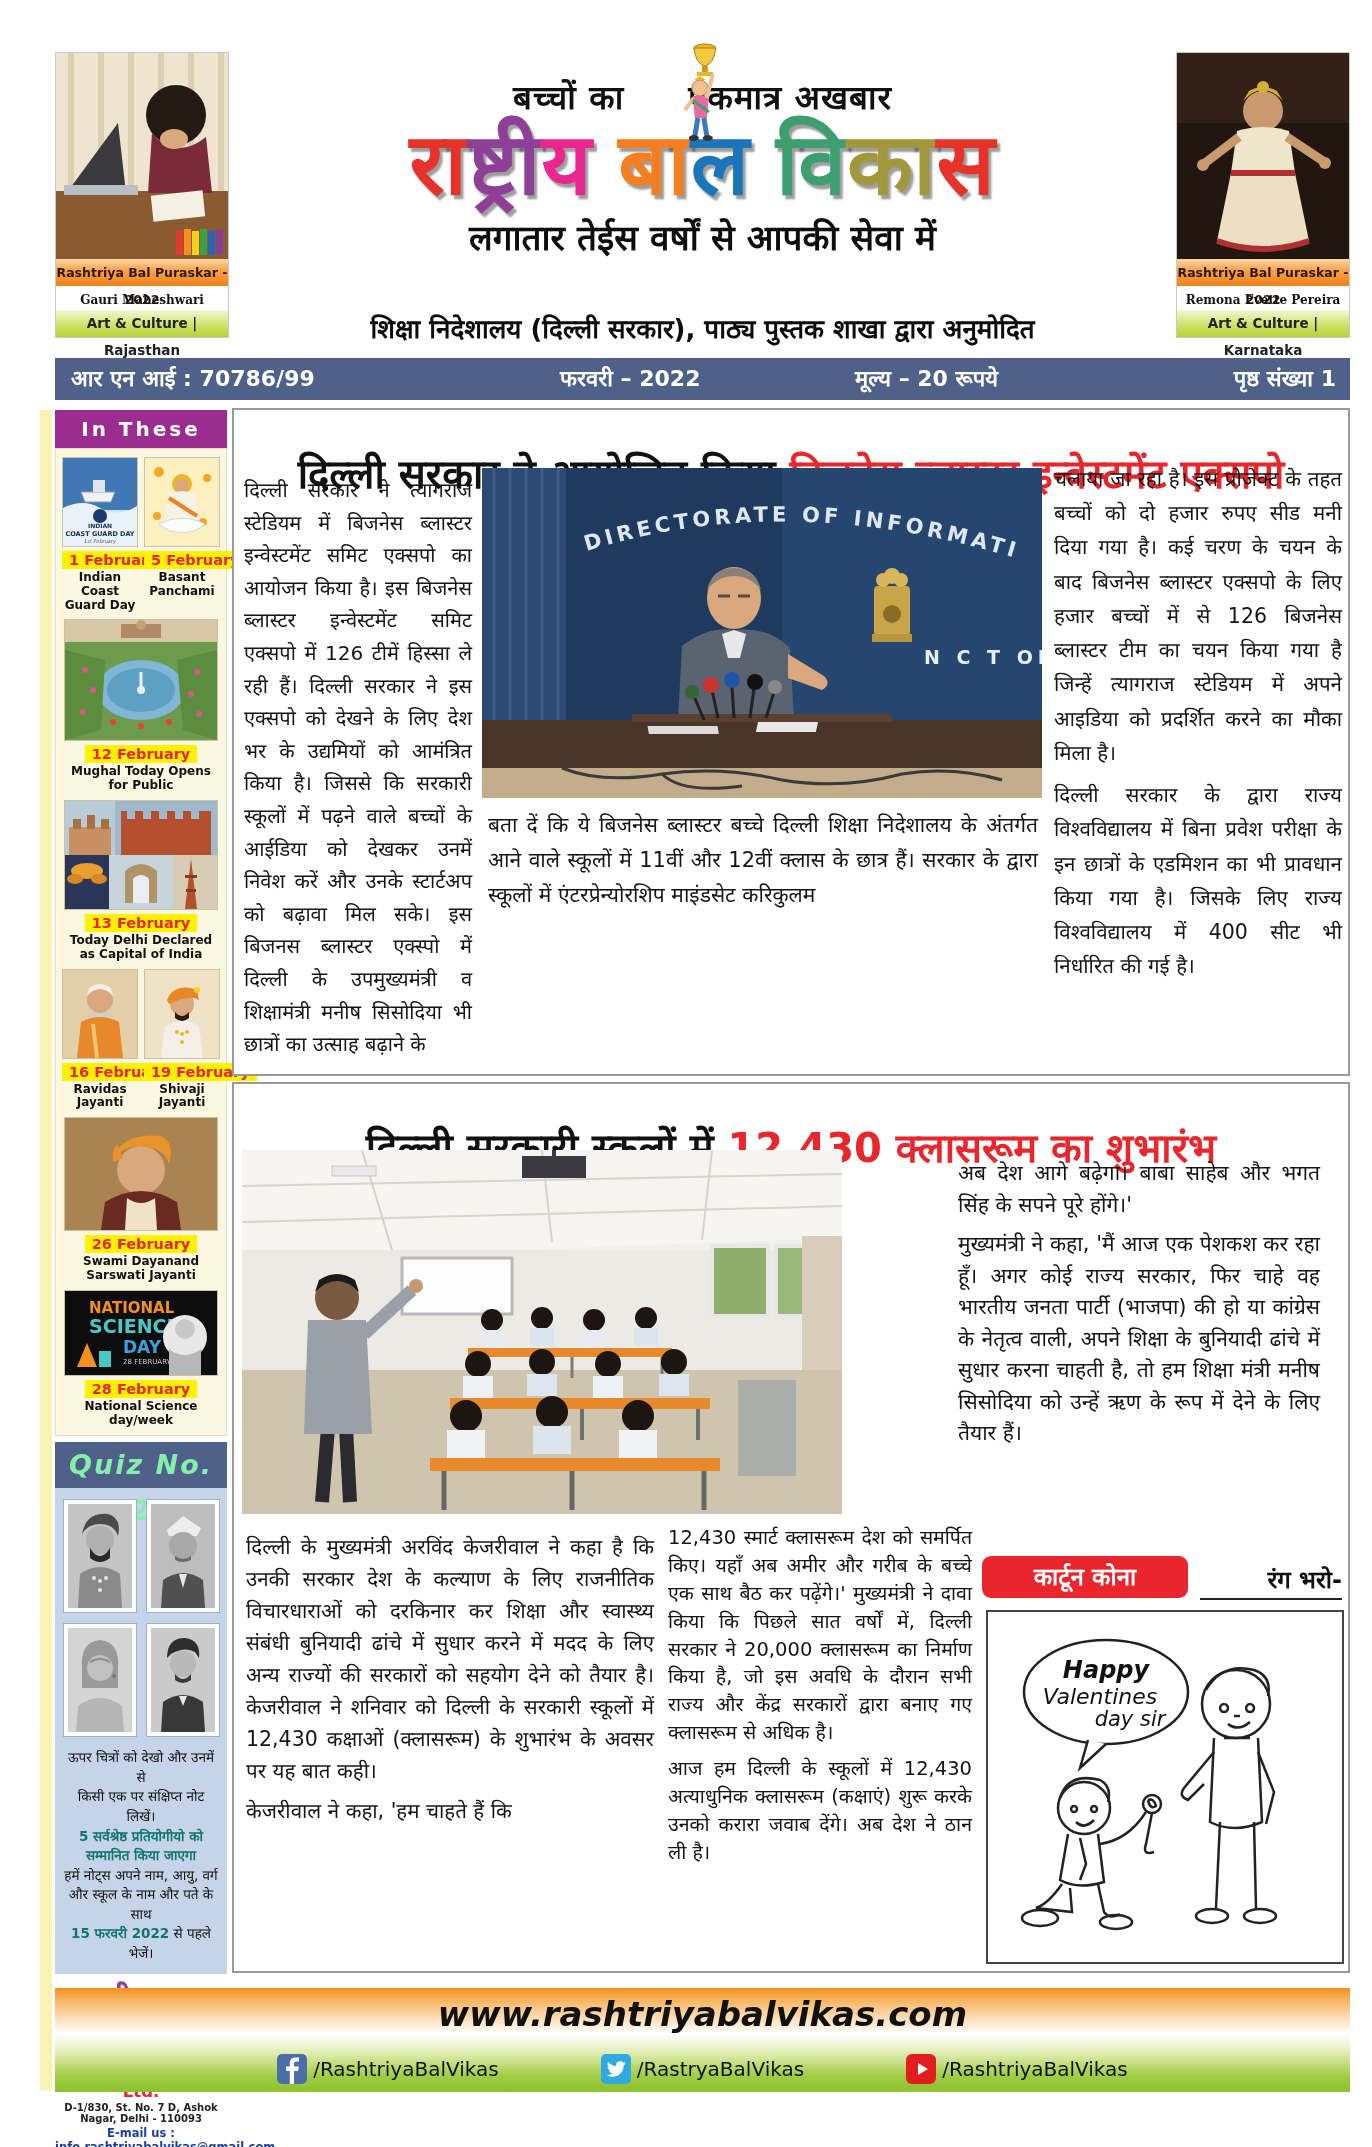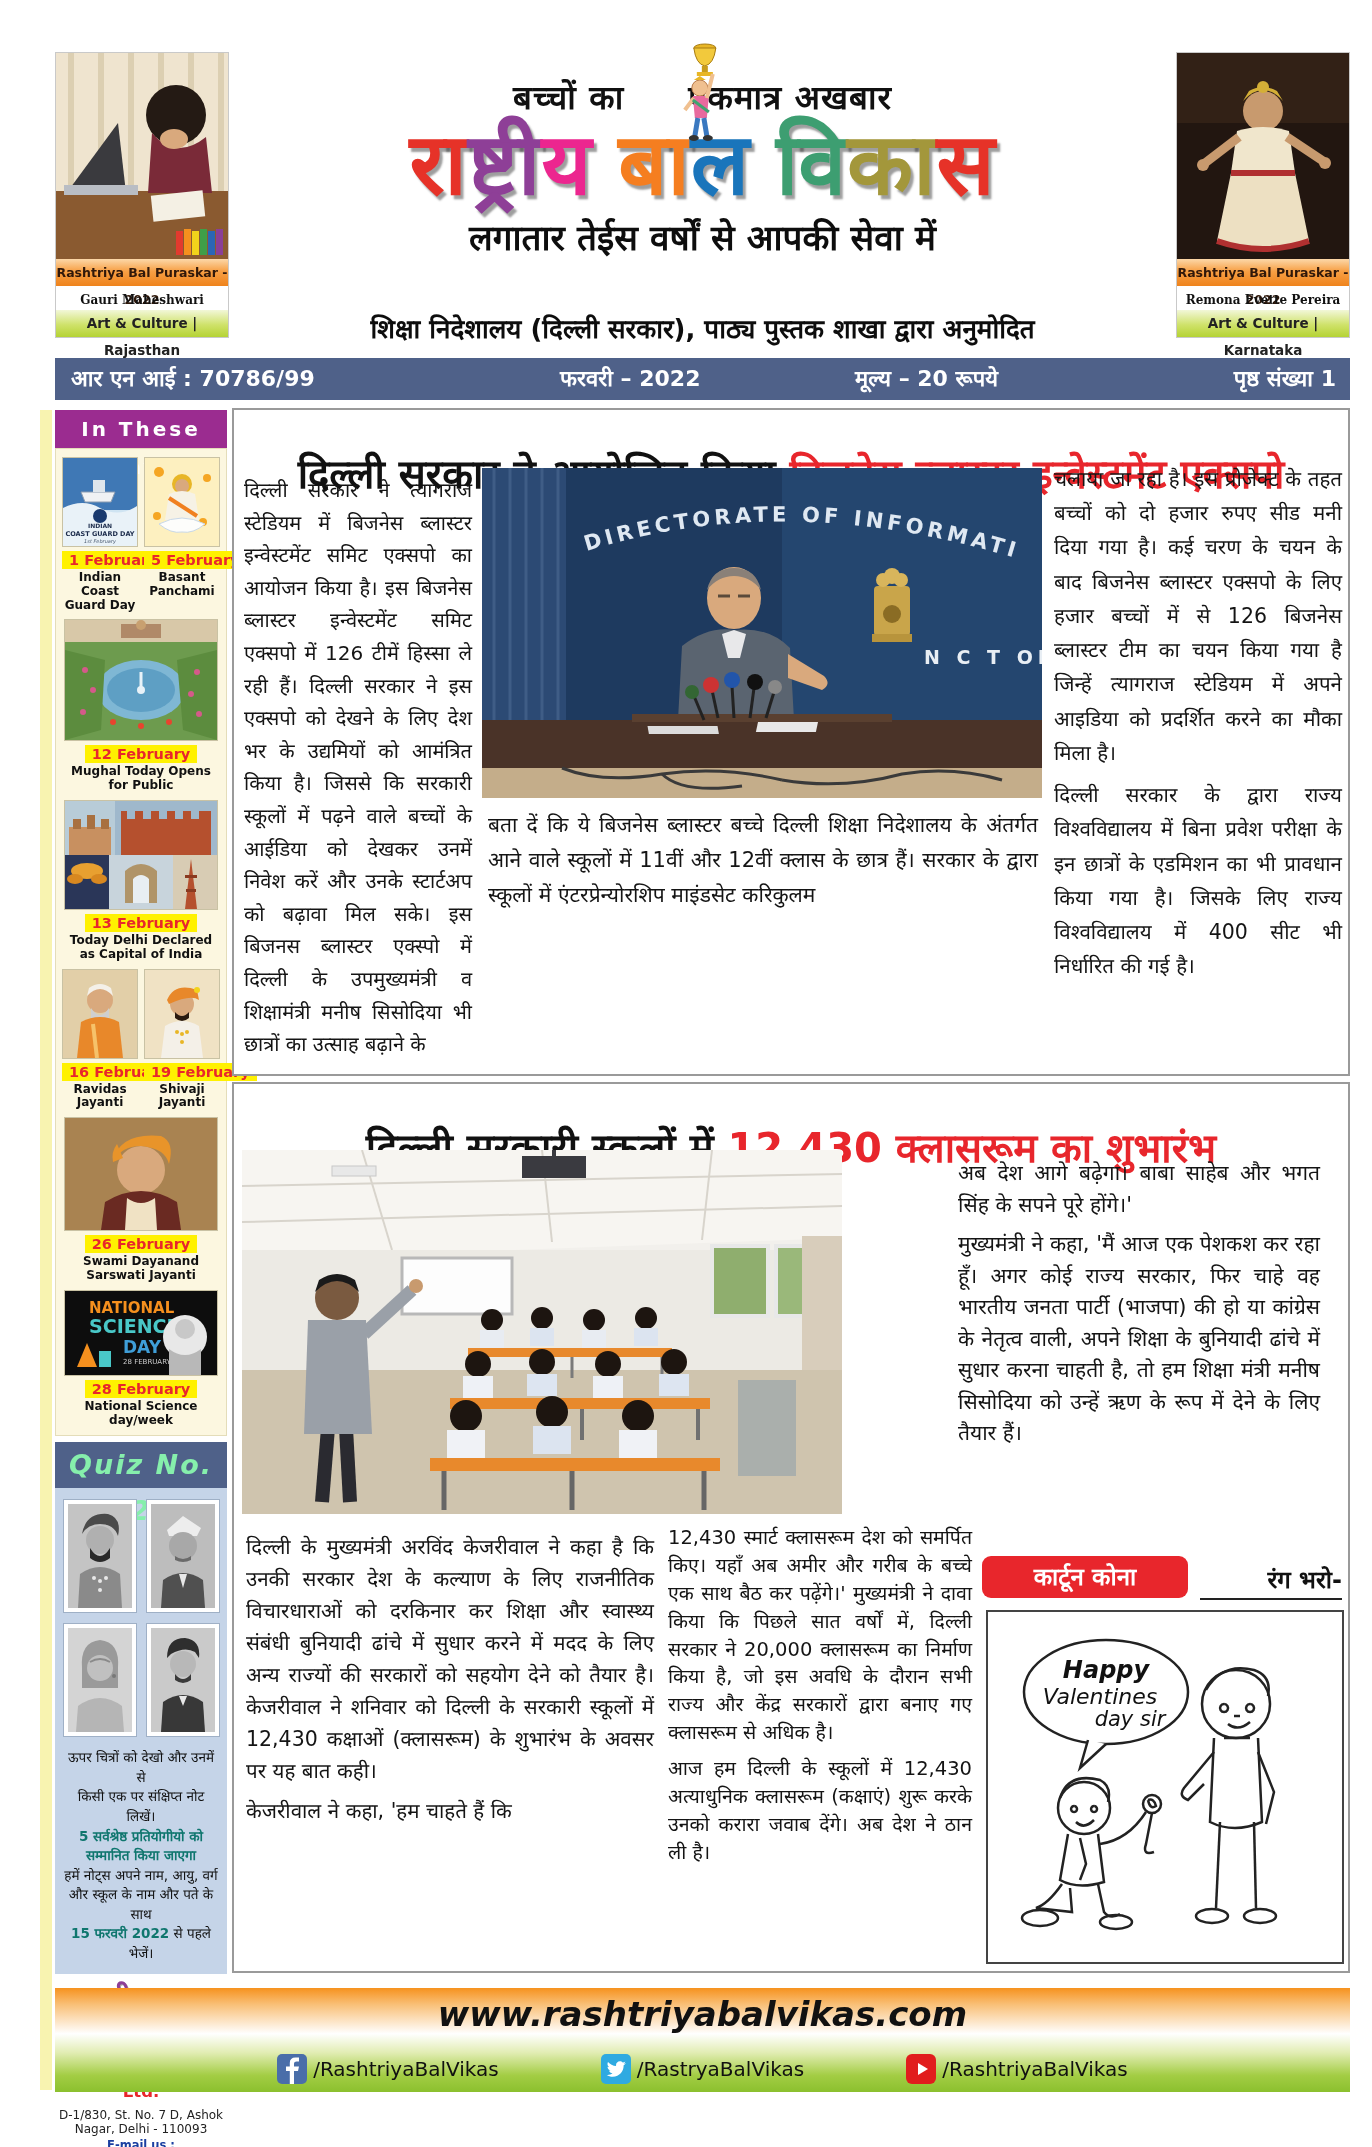--- a/index.html
+++ b/index.html
@@ -46,21 +46,21 @@
      font-size:27px;font-weight:bold;font-style:italic;letter-spacing:2px;}
   .qz-panel{background:#c5d4e8;padding:12px 8px 10px;}
   .qz-grid{display:grid;grid-template-columns:1fr 1fr;gap:12px 10px;justify-items:center;}
   .qz-grid svg{background:#fff;border:4px solid #fff;box-shadow:0 0 0 1px #9fb0c6;}
   .qz-text{margin-top:12px;text-align:center;font-size:13.5px;line-height:1.45;color:#111;font-weight:500;}
   .qz-text .red{color:#0f766e;font-weight:bold;}
   .pub{margin-top:8px;text-align:center;}
   .minilogo{font-size:27px;font-weight:800;line-height:1.1;text-shadow:1px 1px 0 rgba(0,0,0,.35);}
   .minilogo .tword{margin:0 3px;}
   .pub .company{margin-top:3px;color:#e8262c;font-weight:bold;font-size:16.5px;}
-  .pub .addr{font-size:12px;font-weight:normal;color:#222;margin-top:7px;}
+  .pub .addr{font-size:10px;font-weight:bold;color:#222;margin-top:1px;}
   .pub .email{font-size:11.5px;font-weight:bold;color:#1b3fa0;margin-top:2px;}
   
   .article{position:absolute;left:232px;width:1118px;border:2px solid #9a9a9a;background:#fff;box-sizing:border-box;}
   .a1{top:408px;height:668px;} .a2{top:1082px;height:891px;}
   .headline{position:absolute;left:0;right:0;top:8px;text-align:center;font-size:40px;font-weight:800;
      white-space:nowrap;}
   .headline .red{color:#e8262c;}
   .btxt{position:absolute;text-align:justify;color:#141414;}
   .btxt p{margin:0 0 8px;}
   .a1 .colL{left:10px;top:64px;width:228px;font-size:20px;line-height:1.63;}

